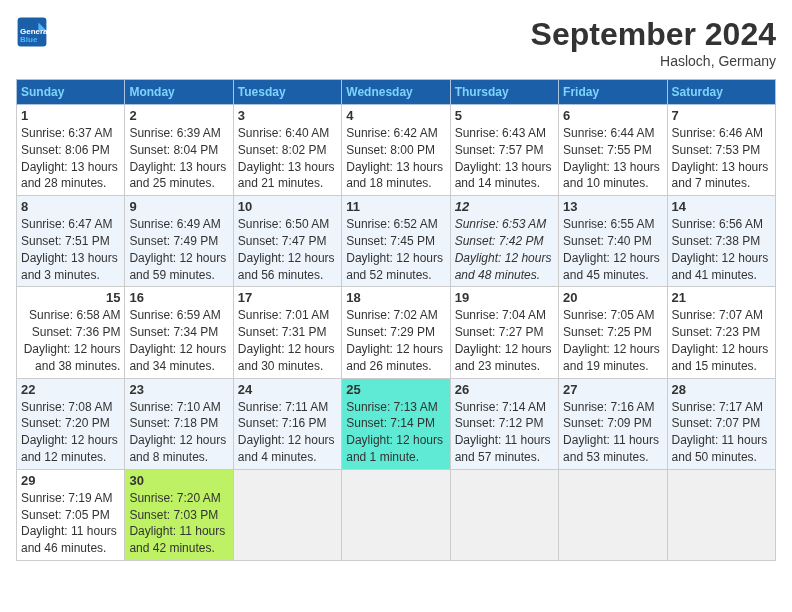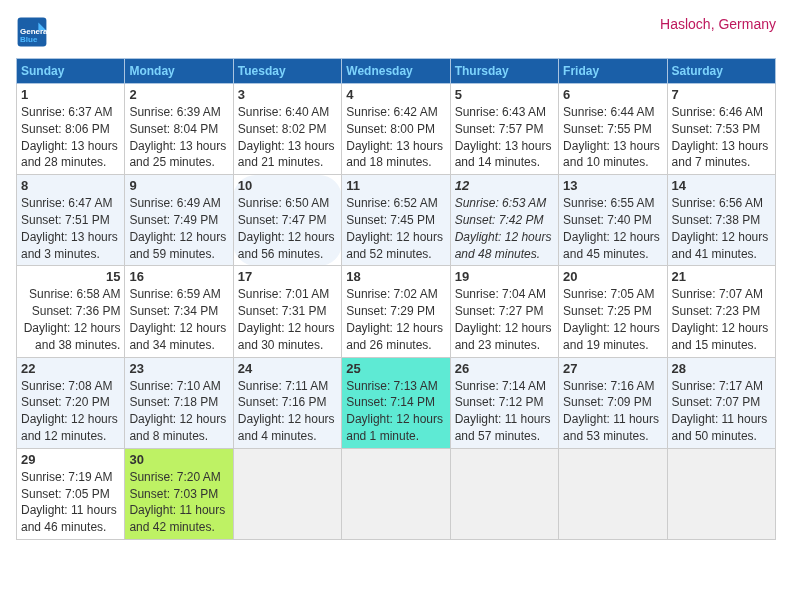--- a/index.html
+++ b/index.html
@@ -32,21 +32,21 @@
     .title-block {
       text-align: right;
     }
     .month-title {
       font-size: 32px;
       font-weight: bold;
       color: #333;
     }
     .location {
       font-size: 14px;
-      color: #be185d;
+      color: #404040;
     }
     table {
       width: 100%;
       border-collapse: collapse;
       table-layout: fixed;
     }
     th {
       background-color: #1a5fa8;
       color: #7dd3fc;
       font-size: 12px;
@@ -92,20 +92,21 @@
   <div class="header">
     <div class="logo">
       <svg class="logo-icon" viewBox="0 0 40 40">
         <rect x="2" y="2" width="36" height="36" rx="4" fill="#1a5fa8"></rect>
         <polygon points="28,8 38,18 28,18" fill="#4db8ff"></polygon>
         <text x="5" y="22" font-size="10" font-weight="bold" fill="white" font-family="Arial">General</text>
         <text x="5" y="33" font-size="10" font-weight="bold" fill="#4db8ff" font-family="Arial">Blue</text>
       </svg>
     </div>
     <div class="title-block">
+      <div class="month-title">September 2024</div>
       <div class="location">Hasloch, Germany</div>
     </div>
   </div>
 
   <table>
     <thead>
       <tr>
         <th>Sunday</th>
         <th>Monday</th>
         <th>Tuesday</th>
@@ -148,21 +149,21 @@
         </tr>
         <tr>
           <td style="background: rgb(238, 244, 251);">
             <span class="day-num">8</span>
             <div class="day-info">Sunrise: 6:47 AM<br>Sunset: 7:51 PM<br>Daylight: 13 hours<br>and 3 minutes.</div>
           </td>
           <td style="background: rgb(238, 244, 251);">
             <span class="day-num">9</span>
             <div class="day-info">Sunrise: 6:49 AM<br>Sunset: 7:49 PM<br>Daylight: 12 hours<br>and 59 minutes.</div>
           </td>
-          <td style="background: rgb(238, 244, 251); border-radius: 23px;">
+          <td style="background: rgb(238, 244, 251);">
             <span class="day-num">10</span>
             <div class="day-info">Sunrise: 6:50 AM<br>Sunset: 7:47 PM<br>Daylight: 12 hours<br>and 56 minutes.</div>
           </td>
           <td style="background: rgb(238, 244, 251);">
             <span class="day-num">11</span>
             <div class="day-info">Sunrise: 6:52 AM<br>Sunset: 7:45 PM<br>Daylight: 12 hours<br>and 52 minutes.</div>
           </td>
           <td style="background: rgb(238, 244, 251); font-style: italic;">
             <span class="day-num">12</span>
             <div class="day-info">Sunrise: 6:53 AM<br>Sunset: 7:42 PM<br>Daylight: 12 hours<br>and 48 minutes.</div>

